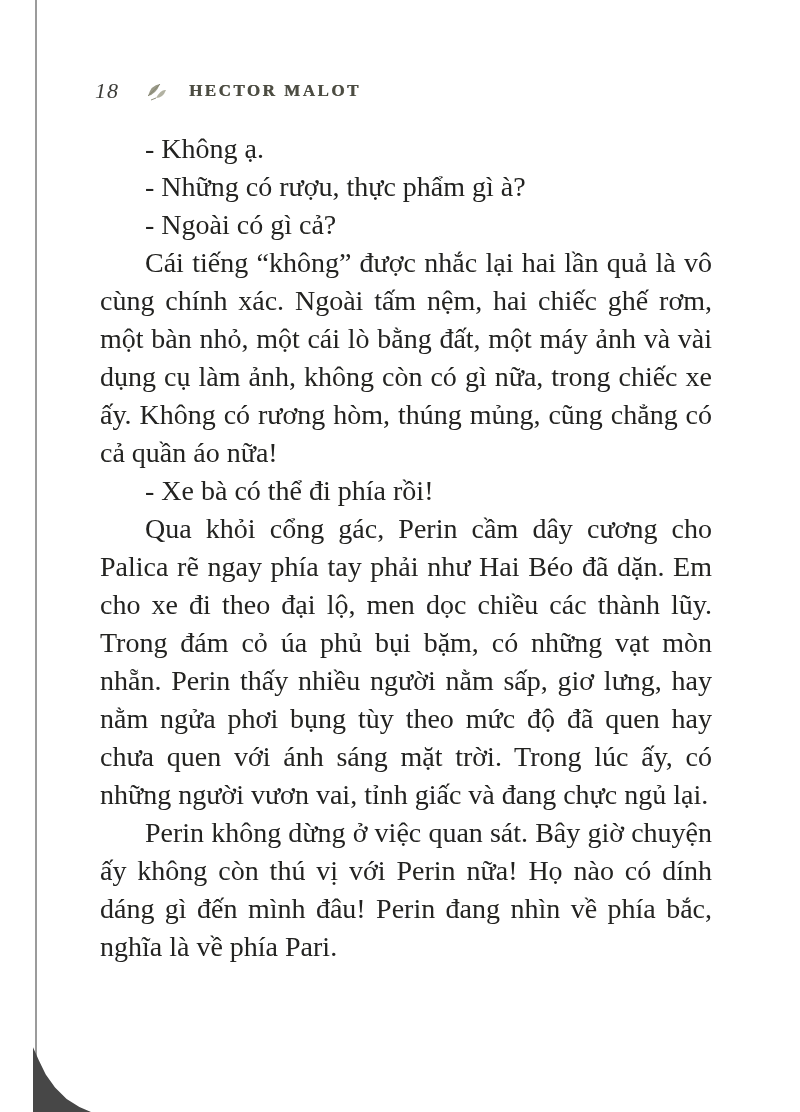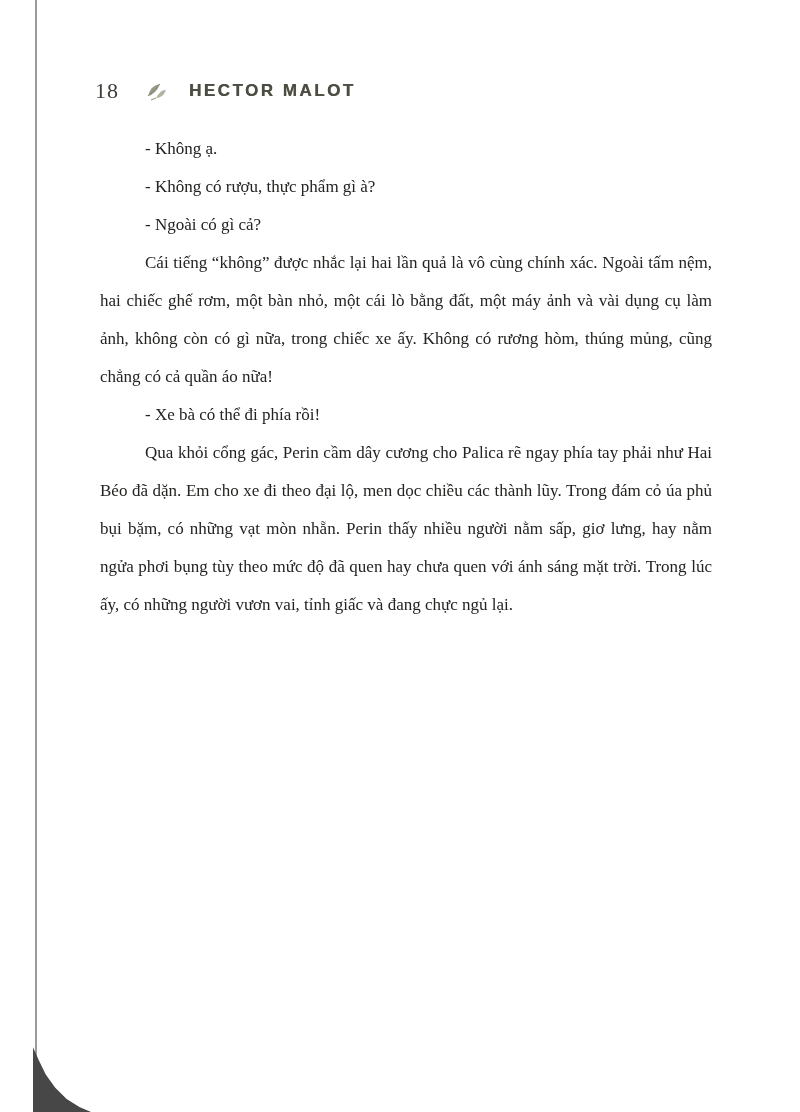--- a/index.html
+++ b/index.html
@@ -41,41 +41,42 @@
     right: 90px;
     display: flex;
     align-items: center;
     gap: 12px;
     height: 26px;
   }
   .page-num {
     font-size: 22px;
     color: #3c3c38;
     letter-spacing: 1px;
+    font-style: italic;
   }
   .leaf {
     display: inline-flex;
     align-items: center;
     margin: 0 8px 0 14px;
   }
   .author {
-    font-family: Liberation Sans, sans-serif;
+    font-family: Liberation Serif, serif;
     font-weight: bold;
     font-size: 17px;
     letter-spacing: 2.5px;
     color: #4c4c42;
     text-shadow: 0.4px 0.4px 0 #6a6a5e;
   }
   .body-text {
     position: absolute;
     top: 130px;
     left: 100px;
     right: 88px;
     color: #232321;
-    font-size: 17px;
+    font-size: 28px;
     line-height: 38px;
   }
   .body-text p {
     text-indent: 45px;
     text-align: justify;
     margin: 0;
   }
   .body-text p.dialogue {
     text-align: left;
   }
@@ -96,20 +97,21 @@
         <path d="M11 17 Q16 8 21 9 Q18 17 11 17 Z" fill="#b2b2a2"></path>
         <path d="M3 15 Q9 10 15 3" stroke="#7c7c6a" fill="none" stroke-width="0.8"></path>
         <path d="M11 17 L6 19" stroke="#8c8c7a" fill="none" stroke-width="1"></path>
       </svg>
     </span>
     <span class="author">HECTOR MALOT</span>
   </div>
 
   <div class="body-text">
     <p class="dialogue">- Không ạ.</p>
-    <p class="dialogue">- Không có rượu, thực phẩm gì à?</p>
+    <p class="dialogue">- Những có rượu, thực phẩm gì à?</p>
     <p class="dialogue">- Ngoài có gì cả?</p>
     <p class="body-para">Cái tiếng “không” được nhắc lại hai lần quả là vô cùng chính xác. Ngoài tấm nệm, hai chiếc ghế rơm, một bàn nhỏ, một cái lò bằng đất, một máy ảnh và vài dụng cụ làm ảnh, không còn có gì nữa, trong chiếc xe ấy. Không có rương hòm, thúng mủng, cũng chẳng có cả quần áo nữa!</p>
     <p class="dialogue">- Xe bà có thể đi phía rồi!</p>
     <p class="body-para">Qua khỏi cổng gác, Perin cầm dây cương cho Palica rẽ ngay phía tay phải như Hai Béo đã dặn. Em cho xe đi theo đại lộ, men dọc chiều các thành lũy. Trong đám cỏ úa phủ bụi bặm, có những vạt mòn nhẵn. Perin thấy nhiều người nằm sấp, giơ lưng, hay nằm ngửa phơi bụng tùy theo mức độ đã quen hay chưa quen với ánh sáng mặt trời. Trong lúc ấy, có những người vươn vai, tỉnh giấc và đang chực ngủ lại.</p>
+    <p class="body-para">Perin không dừng ở việc quan sát. Bây giờ chuyện ấy không còn thú vị với Perin nữa! Họ nào có dính dáng gì đến mình đâu! Perin đang nhìn về phía bắc, nghĩa là về phía Pari.</p>
   </div>
 
 </div>
 
 </body></html>

